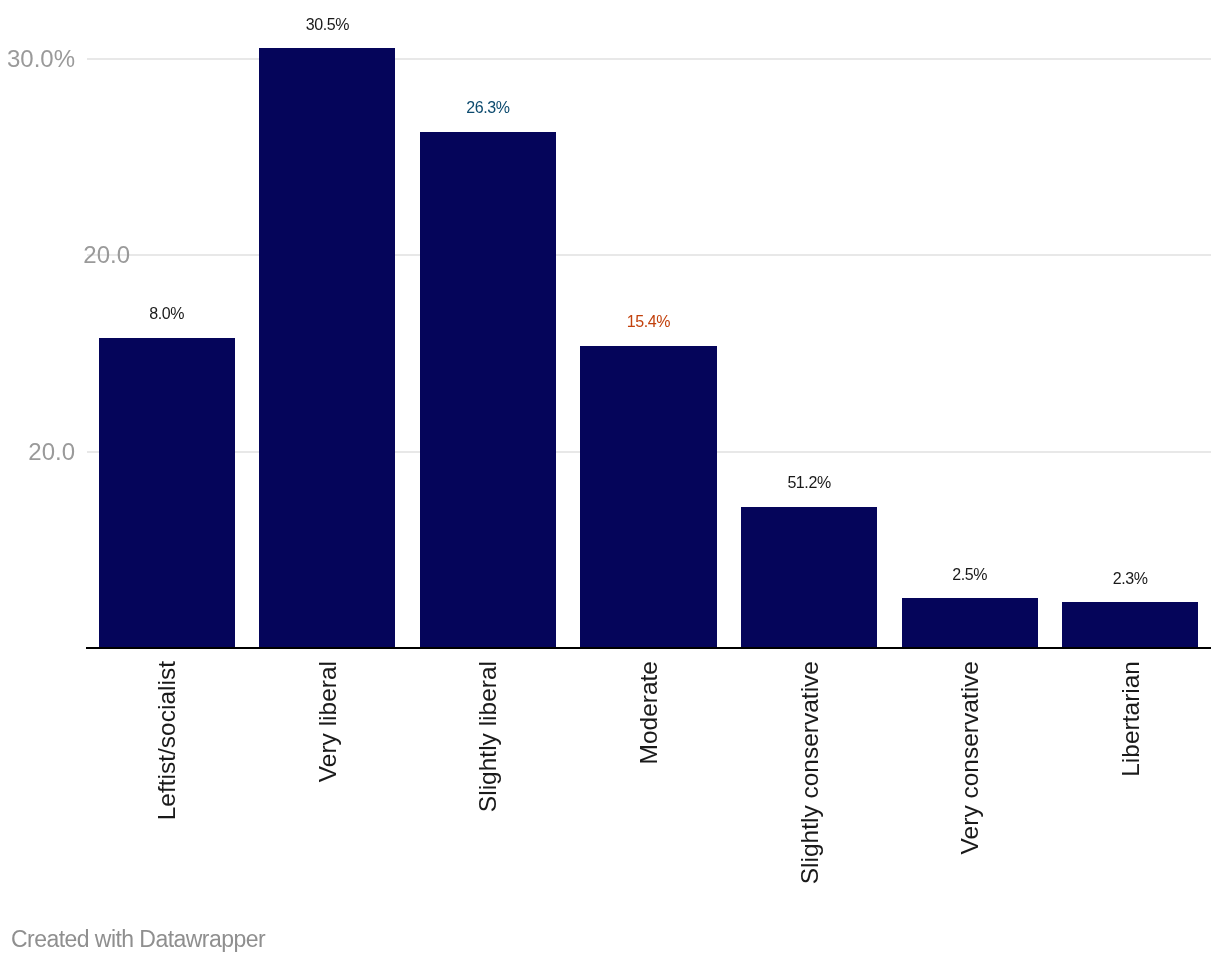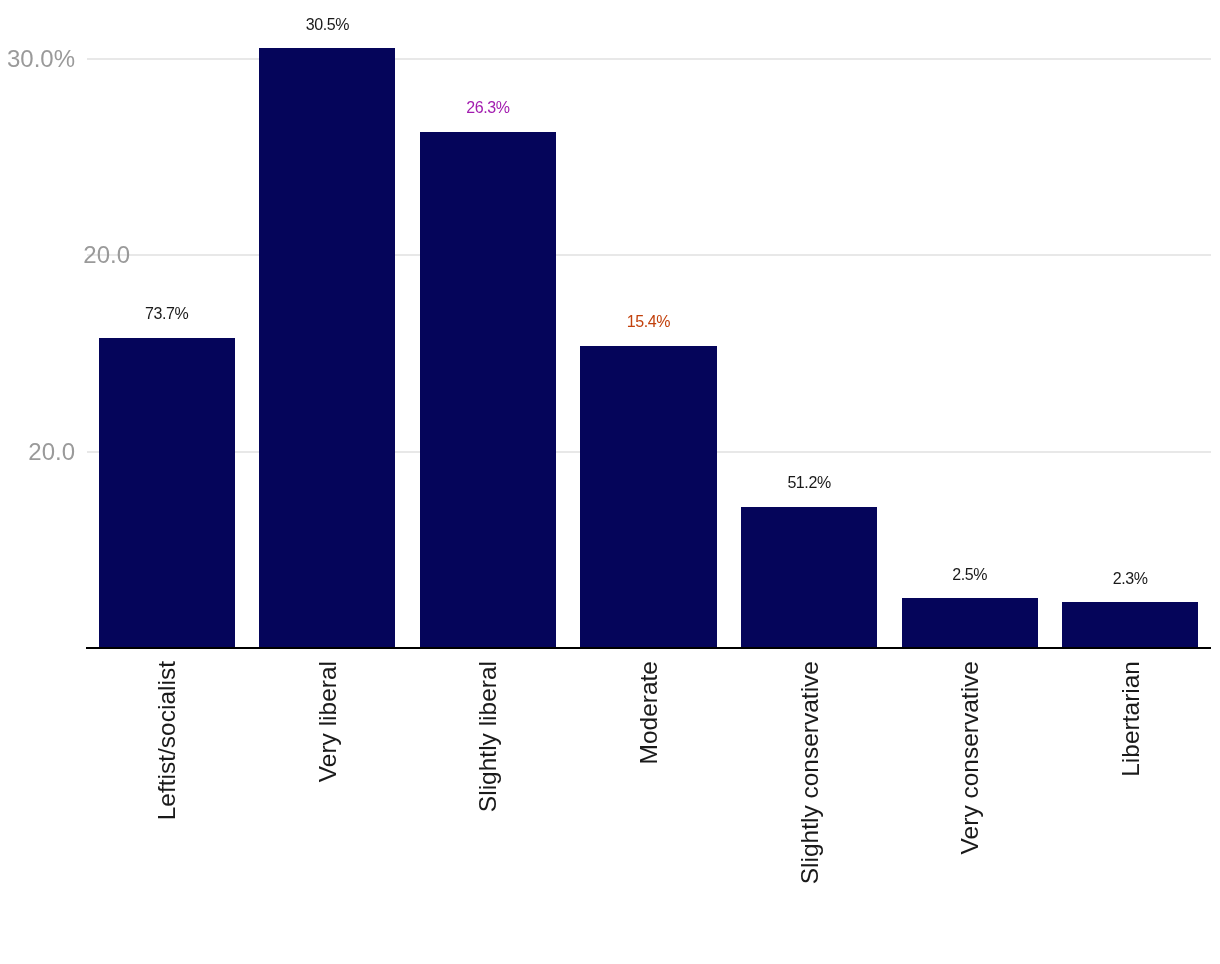--- a/index.html
+++ b/index.html
@@ -108,34 +108,35 @@
     <div class="ytick-label" style="right: 1145px; top: 46.9px; color: rgb(154, 154, 154); margin-left: 48px;">30.0%</div>
 
     <div class="bar" style="left: 98.6857px; top: 337.955px; width: 136.2px; height: 310.195px; background: rgb(5, 5, 90);"></div>
     <div class="bar" style="left: 259.257px; top: 48.1917px; width: 136.2px; height: 599.958px; background: rgb(5, 5, 90);"></div>
     <div class="bar" style="left: 419.829px; top: 131.879px; width: 136.2px; height: 516.271px; background: rgb(5, 5, 90);"></div>
     <div class="bar" style="left: 580.4px; top: 345.813px; width: 136.2px; height: 302.337px; background: rgb(5, 5, 90);"></div>
     <div class="bar" style="left: 740.971px; top: 506.902px; width: 136.2px; height: 141.248px; background: rgb(5, 5, 90);"></div>
     <div class="bar" style="left: 901.543px; top: 598.252px; width: 136.2px; height: 49.8983px; background: rgb(5, 5, 90);"></div>
     <div class="bar" style="left: 1062.11px; top: 602.181px; width: 136.2px; height: 45.9693px; background: rgb(5, 5, 90);"></div>
 
-    <div class="value-label" style="left: 98.6857px; top: 302.455px; width: 136.2px; color: rgb(26, 26, 26);">73.7%</div>
+    <div class="value-label" style="left: 98.6857px; top: 302.455px; width: 136.2px; color: rgb(26, 26, 26);">8.0%</div>
     <div class="value-label" style="left: 259.257px; top: 12.6917px; width: 136.2px; color: rgb(26, 26, 26);">30.5%</div>
-    <div class="value-label" style="left: 419.829px; top: 96.3794px; width: 136.2px; color: #a21caf;">26.3%</div>
+    <div class="value-label" style="left: 419.829px; top: 96.3794px; width: 136.2px; color: #0c4a6e;">26.3%</div>
     <div class="value-label" style="left: 580.4px; top: 310.313px; width: 136.2px; color: #c2410c;">15.4%</div>
     <div class="value-label" style="left: 740.971px; top: 471.402px; width: 136.2px; color: rgb(26, 26, 26);">51.2%</div>
     <div class="value-label" style="left: 901.543px; top: 562.752px; width: 136.2px; color: rgb(26, 26, 26);">2.5%</div>
     <div class="value-label" style="left: 1062.11px; top: 566.681px; width: 136.2px; color: rgb(26, 26, 26);">2.3%</div>
 
     <div id="x-axis-line" style="left: 86px; top: 646.75px; width: 1124.5px; background: rgb(0, 0, 0);"></div>
 
     <div class="cat-label" style="left: 155.286px; top: 661px; color: rgb(26, 26, 26);">Leftist/socialist</div>
     <div class="cat-label" style="left: 315.857px; top: 661px; color: rgb(26, 26, 26);">Very liberal</div>
     <div class="cat-label" style="left: 476.429px; top: 661px; color: rgb(26, 26, 26);">Slightly liberal</div>
     <div class="cat-label" style="left: 637px; top: 661px; color: rgb(26, 26, 26);">Moderate</div>
     <div class="cat-label" style="left: 797.571px; top: 661px; color: rgb(26, 26, 26);">Slightly conservative</div>
     <div class="cat-label" style="left: 958.143px; top: 661px; color: rgb(26, 26, 26);">Very conservative</div>
     <div class="cat-label" style="left: 1118.71px; top: 661px; color: rgb(26, 26, 26);">Libertarian</div>
 
   </div>
 
+  <div id="footer-credit" style="color: rgb(143, 143, 143);">Created with Datawrapper</div>
 
 </div>
 
 </body></html>

